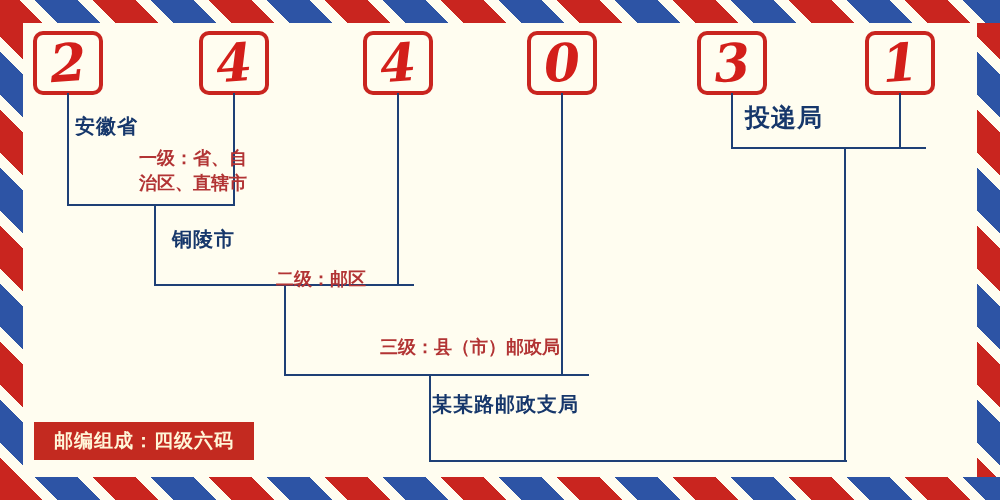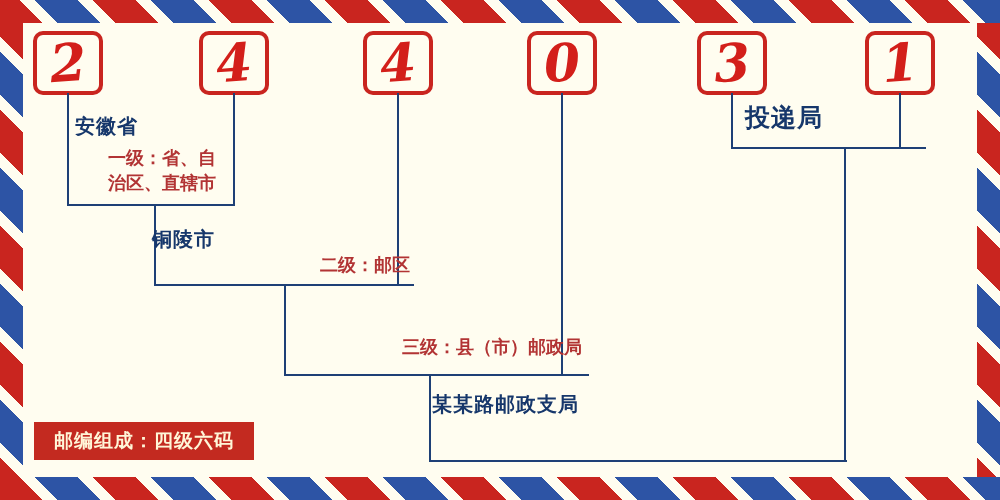--- a/index.html
+++ b/index.html
@@ -49,23 +49,24 @@
   
   .ln { position:absolute; background:var(--line-navy,#1e4076); }
 
   
   .gname {
     position:absolute; 
     color:var(--name-navy,#16376b); font-weight:700; font-size:20px;
     letter-spacing:1px; line-height:24px;
   }
   .gdesc {
-    position:absolute; text-align:right;
+    position:absolute; text-align:center;
     color:var(--desc-red,#b23434); font-weight:700; font-size:18px;
     line-height:25px;
+    margin-left:36px;
   }
   .badge {
     position:absolute; left:34px; top:422px;
     background:var(--badge-bg,#c32a20); color:var(--badge-text,#fff6d8);
     font-size:19px; font-weight:700; letter-spacing:1px;
     padding:6px 20px; border-radius:0;
   }
 </style>
 </head>
 <body>
@@ -111,22 +112,22 @@
 
   <div class="ln" style="left:429px; top:460px; width:418px; height:2px"></div>
   <div class="ln" style="left:731px; top:93px;  width:2px;  height:56px"></div>
   <div class="ln" style="left:899px; top:93px;  width:2px;  height:56px"></div>
   <div class="ln" style="left:731px; top:147px; width:195px; height:2px"></div>
   <div class="ln" style="left:844px; top:147px; width:2px;  height:315px"></div>
 
   <div class="gname" style="left:75px;  top:114px; width:160px">安徽省</div>
   <div class="gdesc" style="left:98px;  top:145px; width:118px">一级：省、自治区、直辖市</div>
 
-  <div class="gname" style="left:152px; top:227px; width:250px">铜陵市</div>
-  <div class="gdesc" style="left:160px; top:252px; width:250px">二级：邮区</div>
+  <div class="gname" style="left:172px; top:227px; width:250px">铜陵市</div>
+  <div class="gdesc" style="left:160px; top:266px; width:250px">二级：邮区</div>
 
   <div class="gdesc" style="left:286px; top:334px; width:296px">三级：县（市）邮政局</div>
 
   <div class="gname" style="left:432px; top:392px; width:400px">某某路邮政支局</div>
 
   <div class="gname" style="left:745px; top:106px; width:200px; font-size:25px">投递局</div>
 
   <div class="badge">邮编组成：四级六码</div>
 
 </div>

